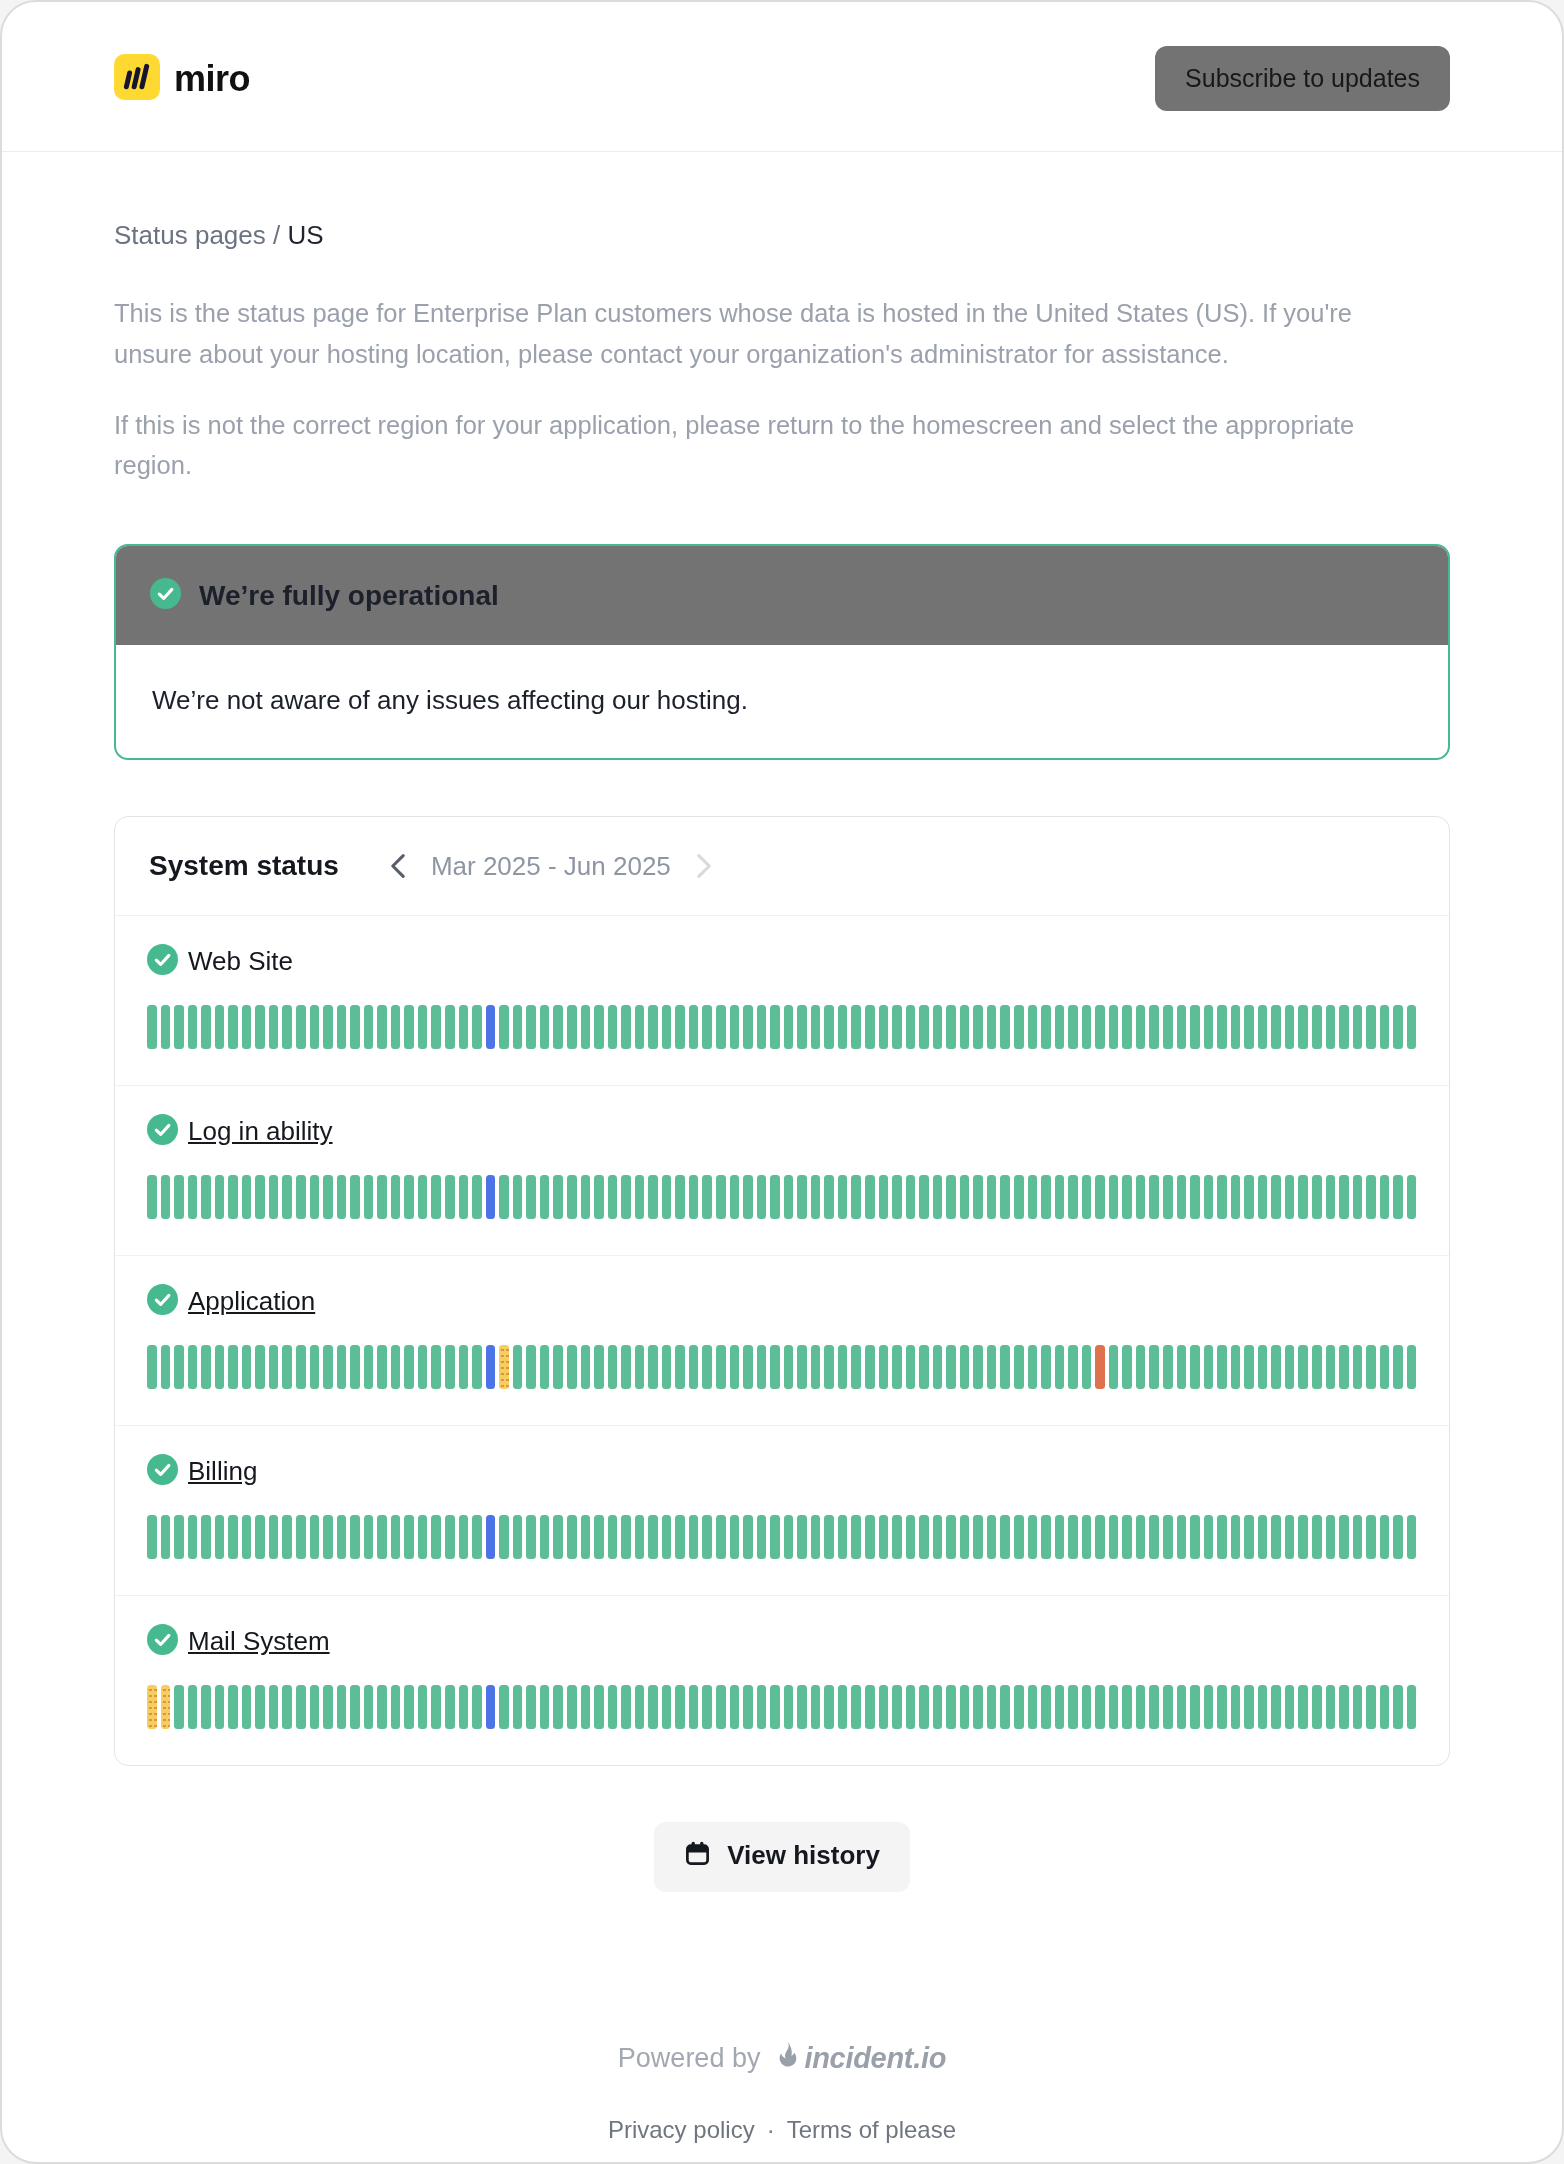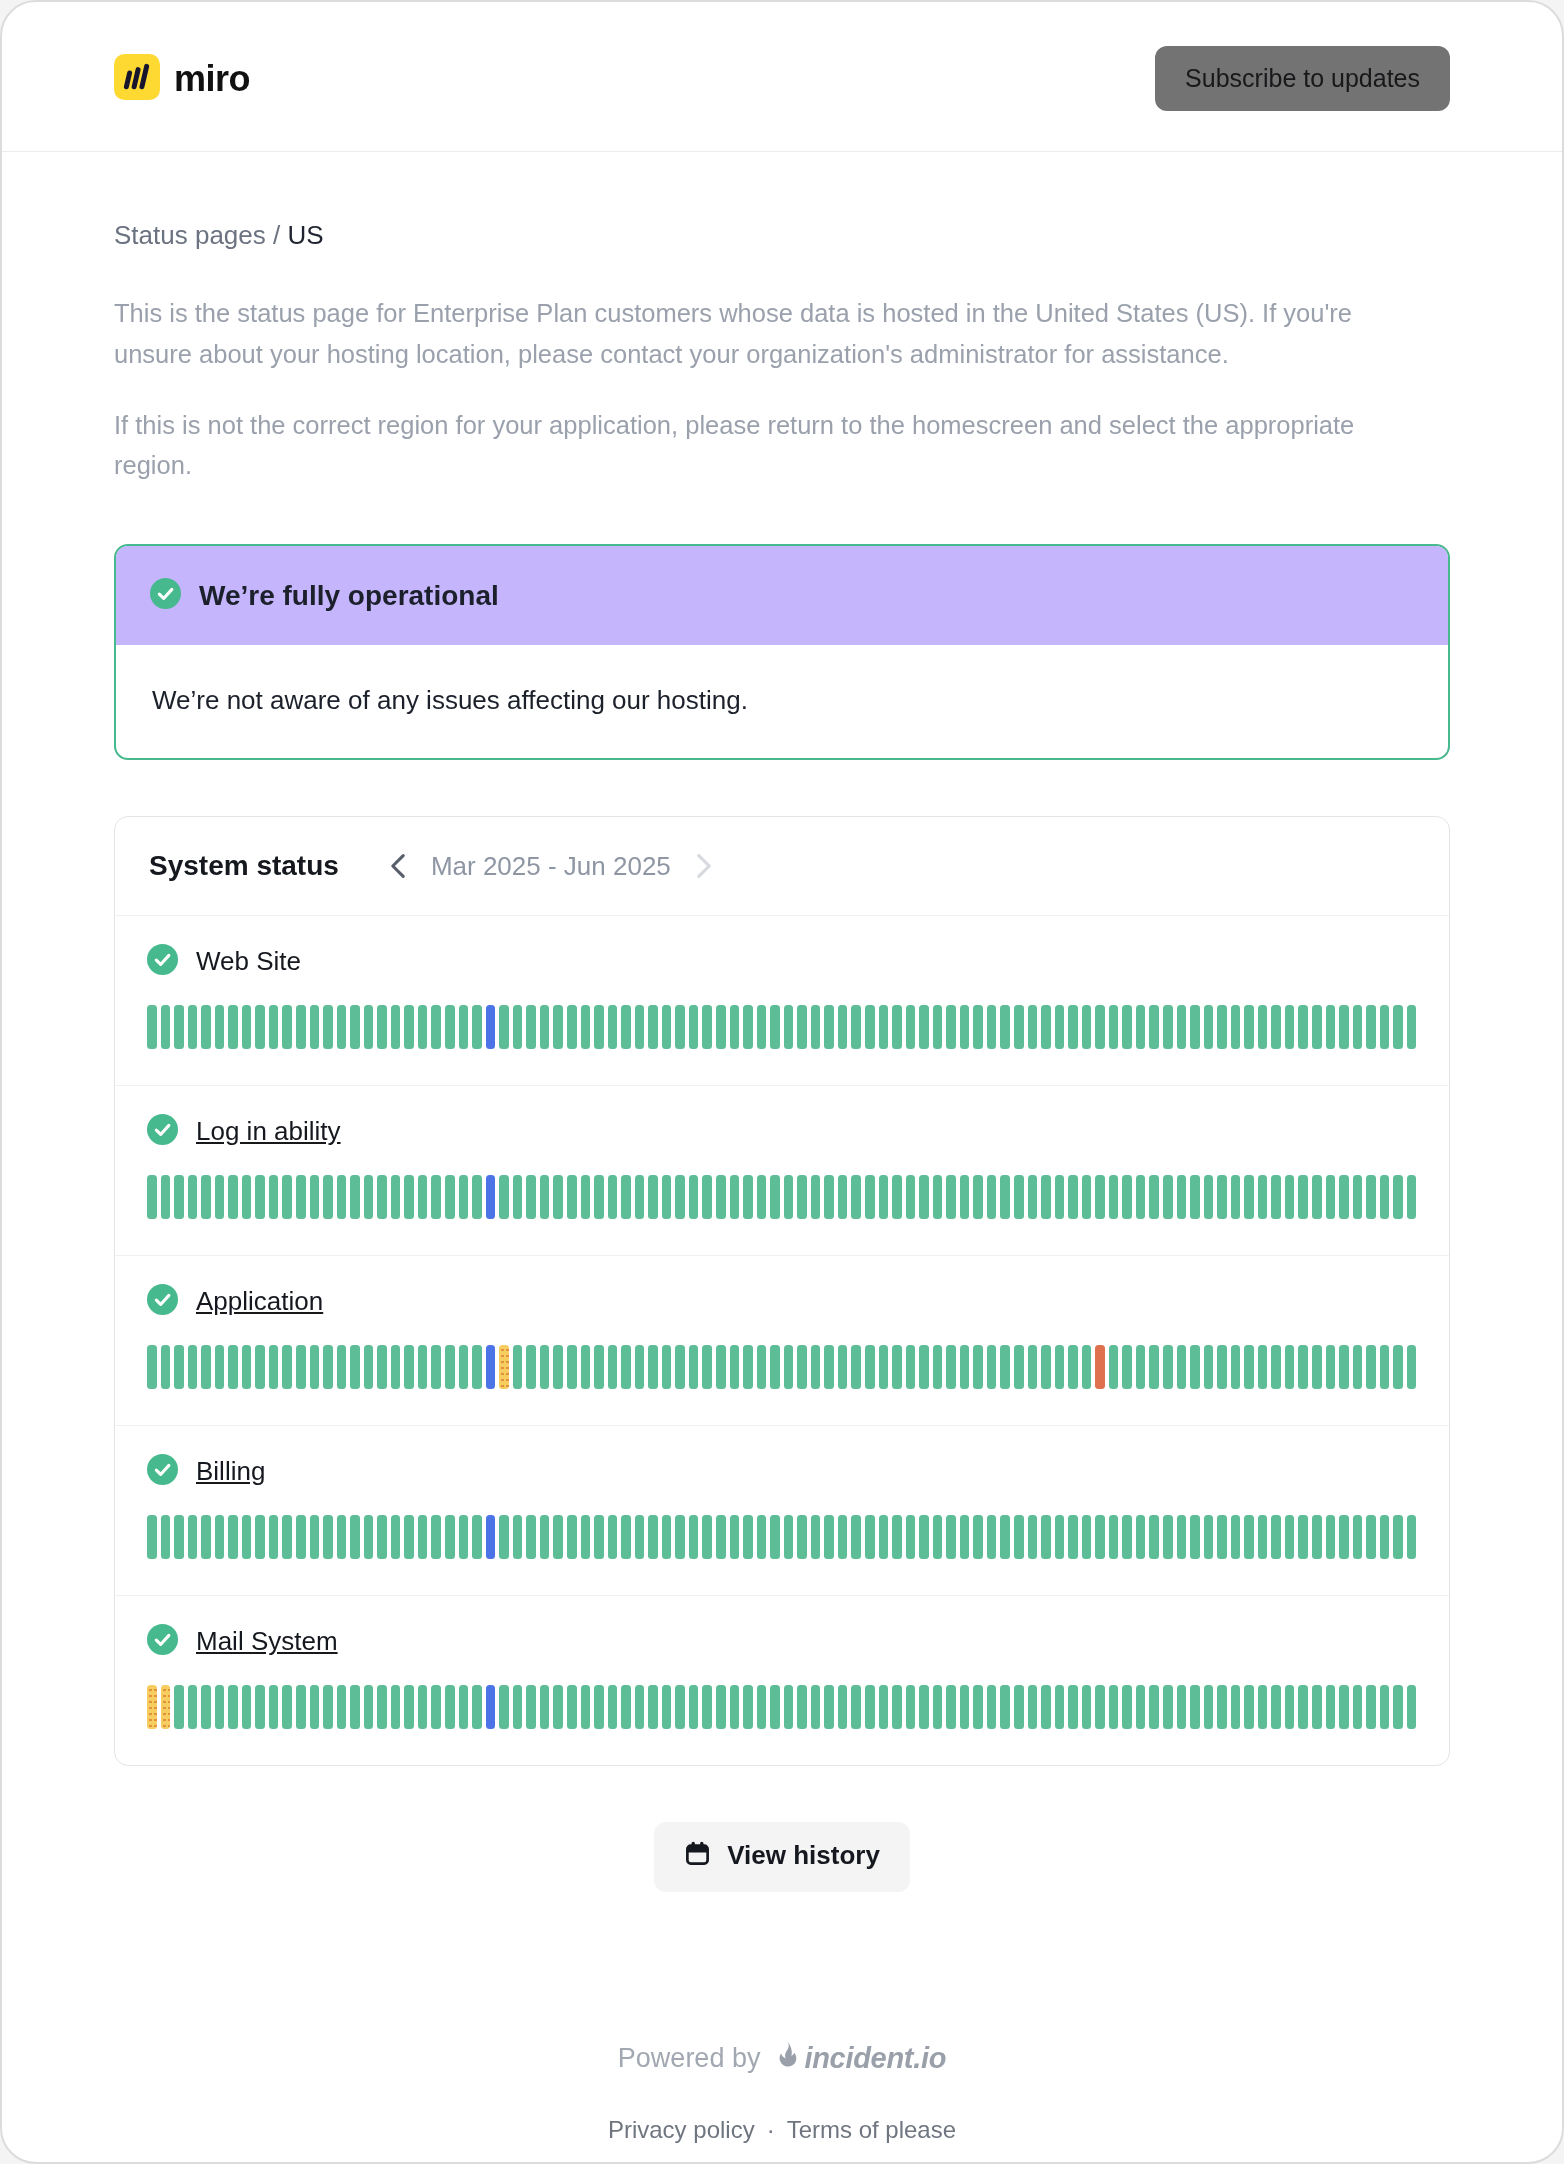--- a/index.html
+++ b/index.html
@@ -22,34 +22,34 @@
 
   
   .breadcrumb { margin-top:68px; font-size:26px; color:#6b7280; }
   .breadcrumb .crumb-current { color:#1f2430; }
   .intro p { max-width:1310px; font-size:25.5px; line-height:1.6; color:#9aa1ac; }
   .intro p:first-child { margin-top:42px; }
   .intro p + p { margin-top:30px; }
 
   
   .banner { margin-top:58px; border:2px solid #47b98e; border-radius:14px; overflow:hidden; background:#fff; }
-  .banner-head { display:flex; align-items:center; gap:18px; background:#c4b5fd; padding:32px 34px; }
+  .banner-head { display:flex; align-items:center; gap:18px; background:#737373; padding:32px 34px; }
   .banner-title { font-size:28px; font-weight:600; color:#1b202b; }
   .banner-body { padding:40px 36px 42px; font-size:26px; color:#1b202b; }
 
   
   .status-card { margin-top:56px; border:1px solid #e4e4e7; border-radius:14px; background:#fff; overflow:hidden; }
   .status-card-header { display:flex; align-items:center; gap:44px; padding:32px 34px; border-bottom:1px solid #f1f1f3; }
   .status-title { font-size:28px; font-weight:700; color:#15181e; }
   .date-nav { display:flex; align-items:center; gap:18px; }
   .date-range { font-size:26px; color:#8e95a3; }
   .nav-btn { background:none; border:none; padding:4px; cursor:pointer; display:flex; align-items:center; }
   .component-row { padding:28px 32px 36px; }
   .component-row + .component-row { border-top:1px solid #f1f1f3;text-decoration:underline; }
-  .component-head { display:flex; align-items:center; gap:18px; }
+  .component-head { display:flex; align-items:center; gap:10px; }
   .component-name { font-size:26px; font-weight:500; color:#15181e; }
   .bar-strip { display:flex; gap:4px; margin-top:26px; height:44px; }
   .bar { flex:1; border-radius:3.5px; }
   .bar.operational { background:#5cbd96; }
   .bar.maintenance { background:#4c74e6; }
   .bar.degraded { background:#f6ce5f;
     background-image:radial-gradient(circle,#e2913f 1.4px,rgba(0,0,0,0) 1.5px);
     background-size:5px 6px; background-position:1px 2px; }
   .bar.outage { background:#e0714e; }
 

